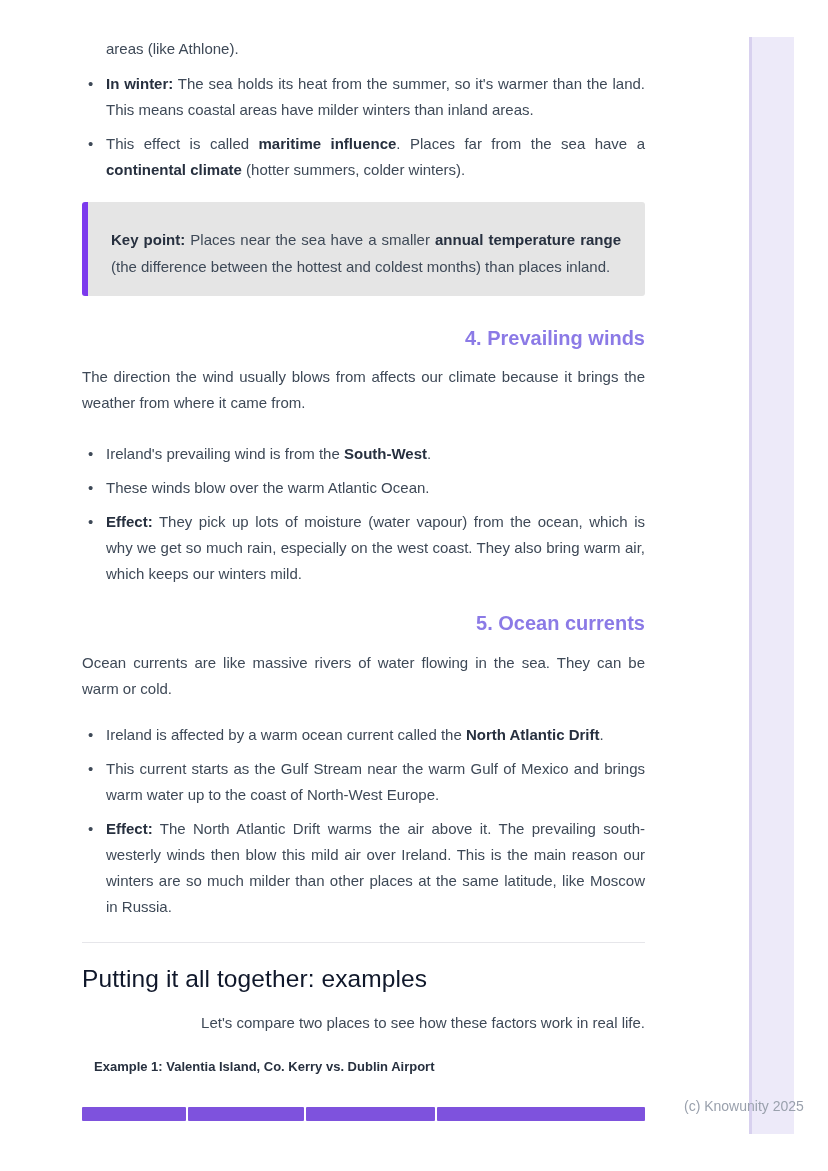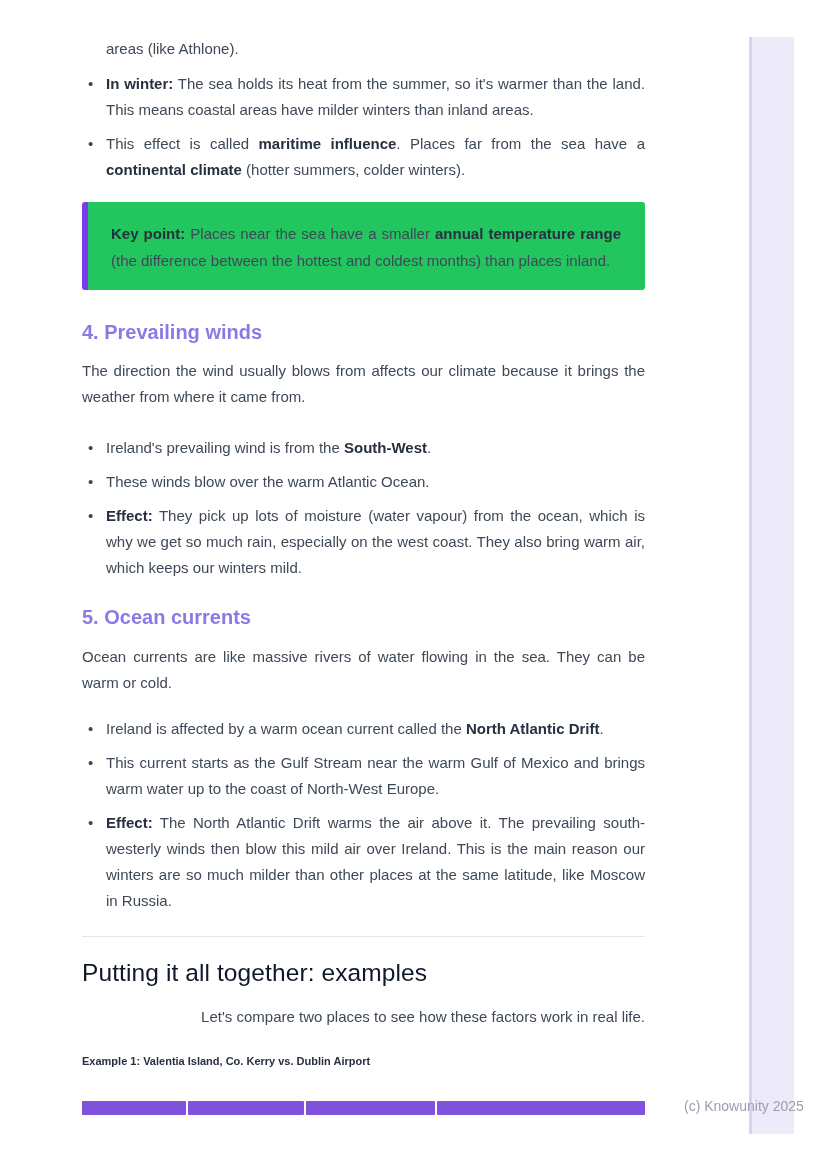--- a/index.html
+++ b/index.html
@@ -59,35 +59,35 @@
     content: "\2022";
     position: absolute;
     left: 6px; top: 0;
     color: #3e4957;
   }
 
   .ul-top { margin-top: 9px; }
 
   .keypoint {
     margin-top: 19px;
-    background: #22c55e;
+    background: #e5e5e5;
     border-left: 6px solid #7c3aed;
     border-radius: 3px;
-    padding: 18px 24px 16px 23px;
+    padding: 24px 24px 16px 23px;
     line-height: 27px;
     text-align: justify;
   }
 
   h3 {
     margin: 27px 0 0 0;
     font-size: 20px;
     line-height: 30px;
     font-weight: 600;
     color: #8b7ae6;
-    text-align: left;
+    text-align: right;
   }
   h3.mt21 { margin-top: 21px; }
 
   .intro-para { margin-top: 11px; }
   .intro-para-5 { margin-top: 12px; }
   .ul-sec4 { margin-top: 25px; }
   .ul-sec5 { margin-top: 20px; }
 
   .divider {
     margin-top: 22px;
@@ -102,25 +102,26 @@
     font-weight: 400;
     color: #0f172a;
     text-align: left;
     letter-spacing: 0.1px;
   }
 
   .compare-para { margin-top: 15px; text-align: right; }
 
   .example-title {
     margin-top: 19px;
-    font-size: 11px;
+    font-size: 13px;
     line-height: 24px;
     font-weight: 700;
     color: #27303f;
     text-align: left;
+    margin-left: 12px;
   }
 
   .table-header-row {
     margin-top: 28px;
     display: flex;
     column-gap: 2px;
     height: 14px;
   }
   .table-header-cell {
     background: #7e52dd;

